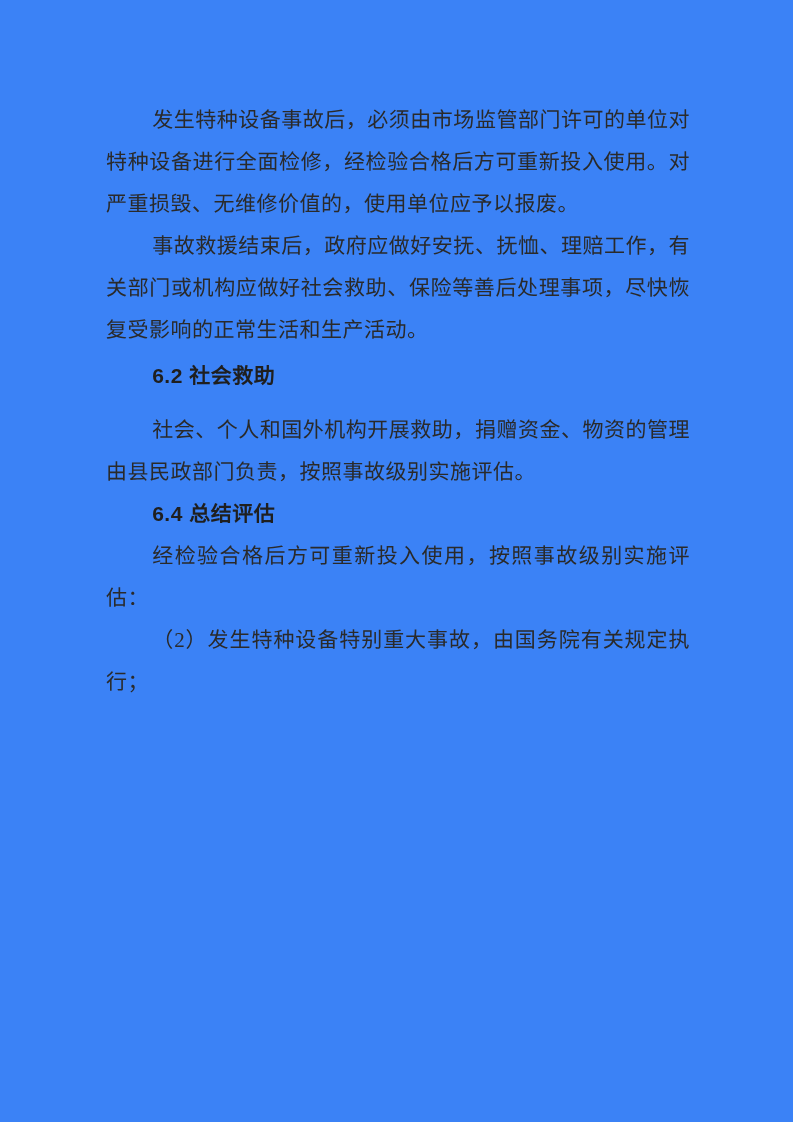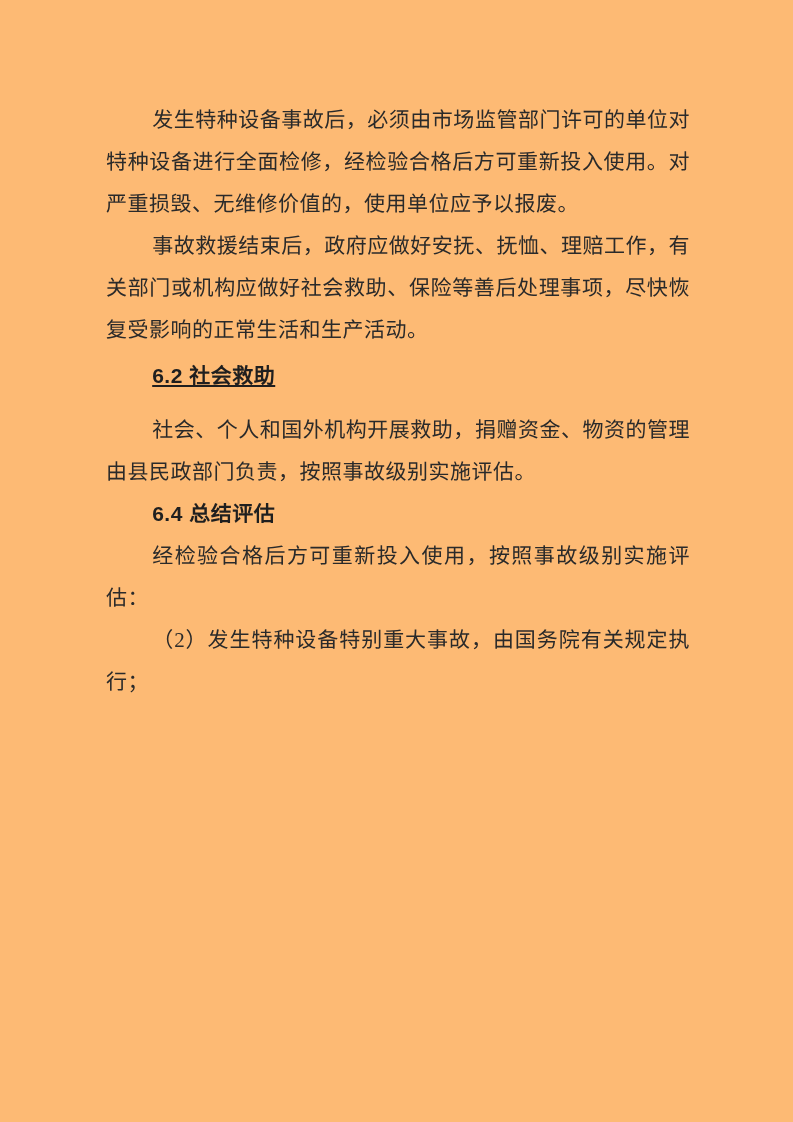--- a/index.html
+++ b/index.html
@@ -4,21 +4,21 @@
 <style>
   html, body {
     margin: 0;
     padding: 0;
     background: #ffffff;
   }
   .page {
     position: relative;
     width: 793px;
     height: 1122px;
-    background: #fdba74;
+    background: #3b82f6;
     overflow: hidden;
   }
   .content {
     position: absolute;
     left: 106px;
     top: 99px;
     width: 584px;
   }
   .para {
     margin: 0;
@@ -33,21 +33,21 @@
   .heading {
     margin: 0;
     font-family: "Liberation Sans", "DejaVu Sans", sans-serif;
     font-weight: 700;
     font-size: 21px;
     line-height: 42px;
     color: #1f1f1f;
     text-indent: 2.2em;
     letter-spacing: 0.5px;
   }
-  .h-62 { margin-top: 4px; margin-bottom: 12px; text-decoration: underline; }
+  .h-62 { margin-top: 4px; margin-bottom: 12px; }
   .h-63 { margin-top: 16px; }
 </style>
 </head>
 <body>
 
 <div class="page">
   <div class="content">
 
     <p class="para">发生特种设备事故后，必须由市场监管部门许可的单位对特种设备进行全面检修，经检验合格后方可重新投入使用。对严重损毁、无维修价值的，使用单位应予以报废。</p>
 

